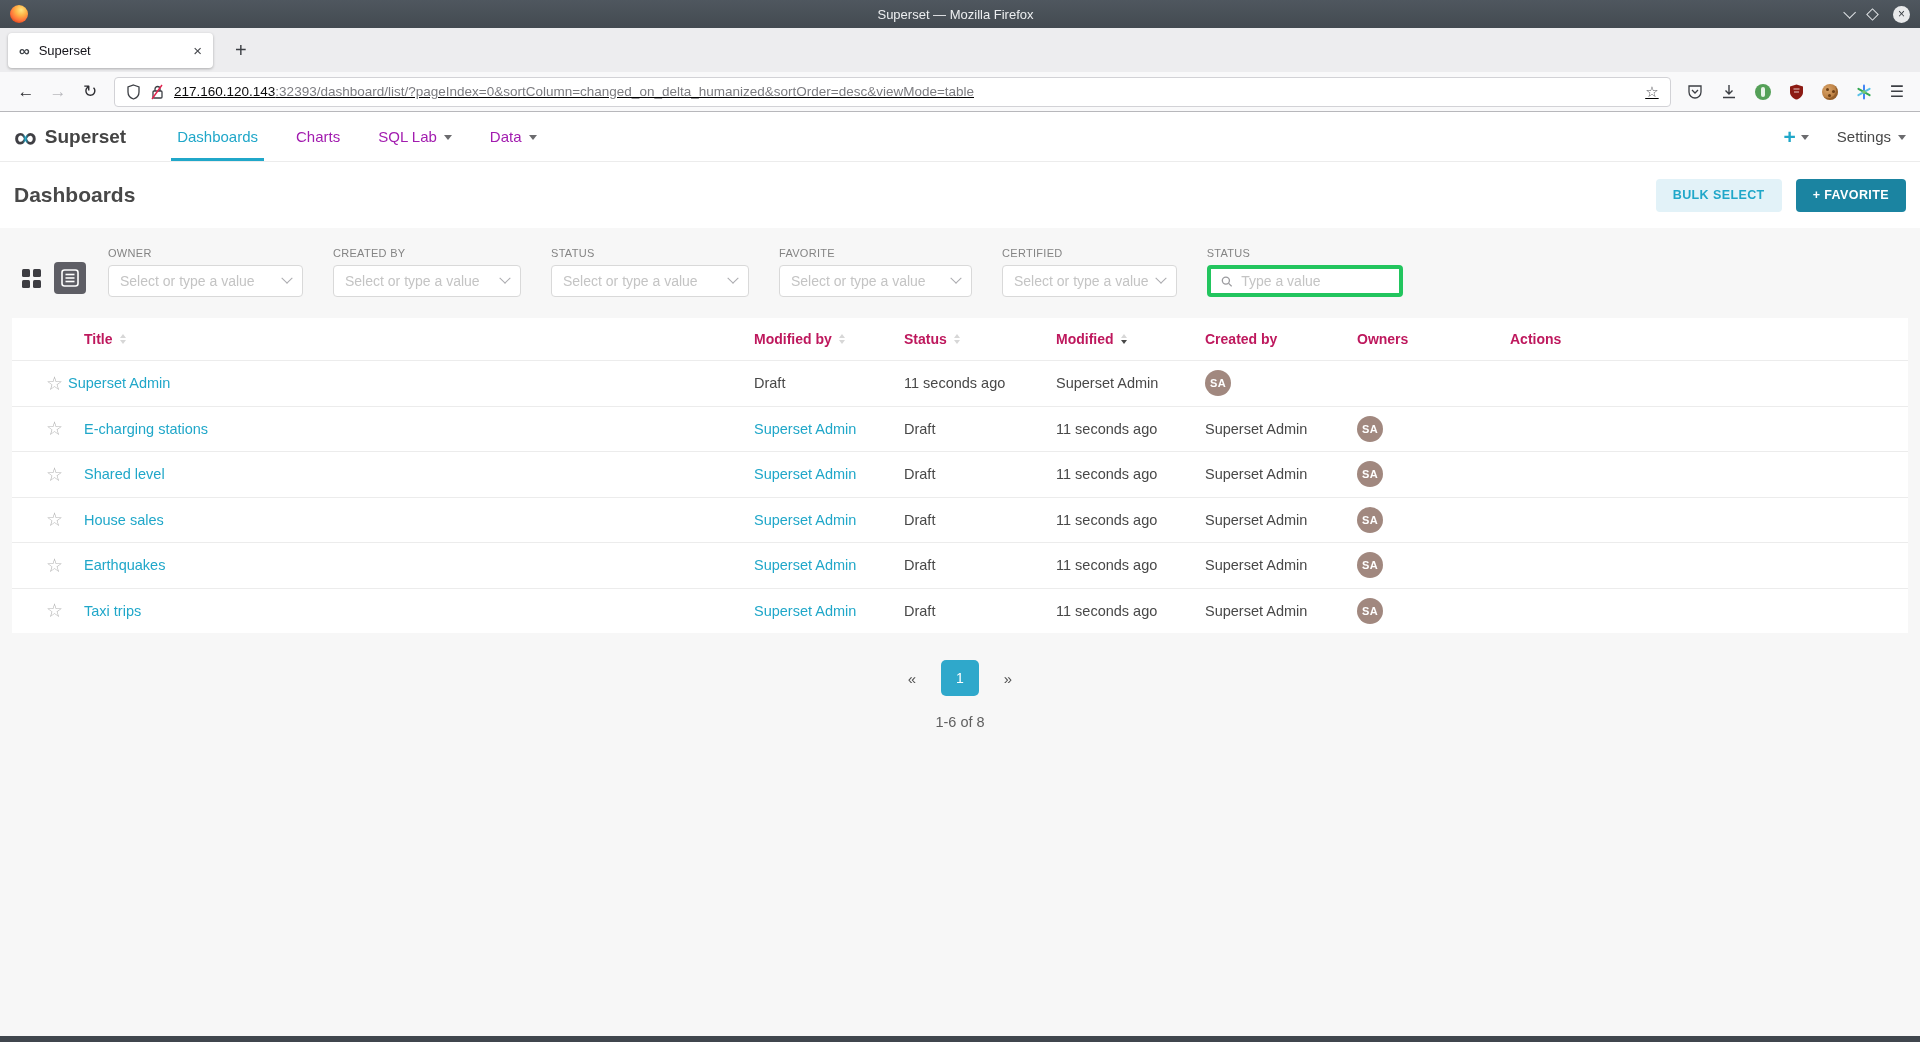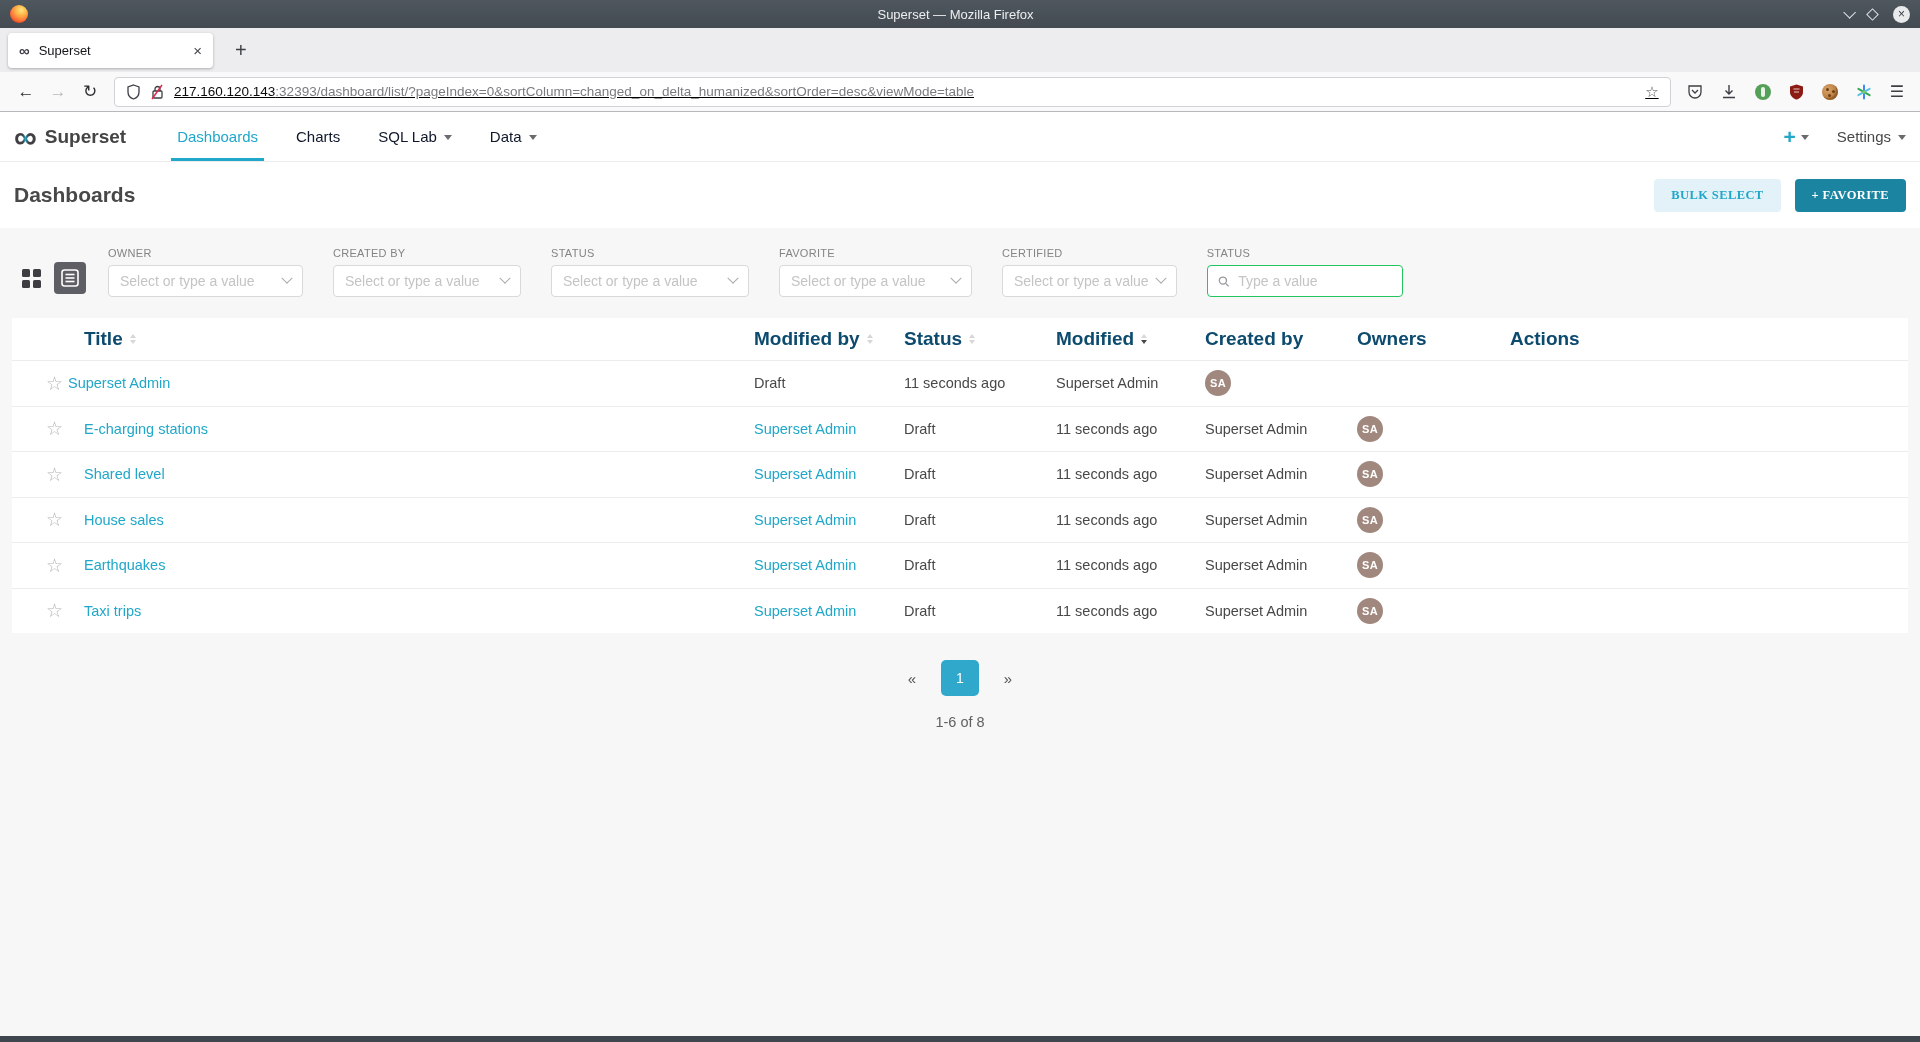--- a/index.html
+++ b/index.html
@@ -67,34 +67,34 @@
     background:#6e4015; box-shadow:6px 2px 0 #6e4015, 2px 6px 0 #6e4015; }
 
   
   .ss-navbar { height:50px; flex:0 0 50px; background:#fff; display:flex; align-items:stretch; padding:0 14px; border-bottom:1px solid #ececec; }
   .brand { display:flex; align-items:center; gap:8px; margin-right:32px; }
   .brand-logo { font-size:32px; font-weight:bold; line-height:1;
     background:linear-gradient(90deg,#3f3f44 38%,#20a7c9 50%,#3f3f44 62%);
     -webkit-background-clip:text; background-clip:text; color:transparent; }
   .brand-name { font-size:19px; font-weight:700; color:#444; }
   .nav-items { display:flex; align-items:stretch; }
-  .nav-item { display:flex; align-items:center; gap:7px; padding:0 19px; font-size:15px; color:#0f172a; position:relative; cursor:default; }
+  .nav-item { display:flex; align-items:center; gap:7px; padding:0 19px; font-size:15px; color:#a21caf; position:relative; cursor:default; }
   .nav-item.active { color:#20a7c9; }
   .nav-item.active::after { content:""; position:absolute; left:13px; right:13px; bottom:0; height:3px; background:#20a7c9; }
   .caret { width:0; height:0; border-left:4px solid transparent; border-right:4px solid transparent; border-top:5px solid #6b6b6e; margin-top:2px; }
   .nav-right { margin-left:auto; display:flex; align-items:center; gap:28px; }
   .plus-btn { display:flex; align-items:center; gap:5px; }
   .plus-glyph { color:#20a7c9; font-size:21px; font-weight:700; line-height:1; }
   .settings-btn { display:flex; align-items:center; gap:7px; font-size:15px; color:#484848; }
 
   
   .page-header { height:66px; flex:0 0 66px; background:#fff; display:flex; align-items:center; padding:0 14px; }
   .page-title { font-size:21px; font-weight:700; color:#484848; margin:0; }
   .header-actions { margin-left:auto; display:flex; gap:14px; }
-  .btn { height:33px; display:flex; align-items:center; justify-content:center; border-radius:4px; font-size:12.5px; font-weight:700; letter-spacing:.4px; padding:0 17px; border:none; font-family:Liberation Serif, serif; }
+  .btn { height:33px; display:flex; align-items:center; justify-content:center; border-radius:4px; font-size:12.5px; font-weight:700; letter-spacing:.4px; padding:0 17px; border:none; font-family:Liberation Sans, sans-serif; }
   .btn-bulk { background:#e2f2f8; color:#20a7c9; }
   .btn-new { background:#1b84a1; color:#fff; }
 
   
   .content { flex:1; padding:0 12px; display:flex; flex-direction:column; background:#f7f7f7; }
 
   .filter-bar { height:90px; flex:0 0 90px; display:flex; align-items:flex-end; padding:20px 0 21px; }
   .view-toggles { display:flex; align-items:center; gap:13px; margin:0 22px 3px 10px; }
   .grid-ico { width:19px; height:19px; display:grid; grid-template-columns:8px 8px; grid-template-rows:8px 8px; gap:3px; }
   .grid-ico i { background:#3d3d42; border-radius:1.5px; }
@@ -102,28 +102,28 @@
   .filter-group { display:flex; flex-direction:column; gap:6px; margin-right:30px; }
   .filter-label { font-size:11px; color:#848484; letter-spacing:.3px; }
   .filter-select { height:32px; background:#fff; border:1px solid #d9d9d9; border-radius:4px; display:flex; align-items:center; justify-content:space-between; padding:0 11px; font-size:14px; color:#c4c4c4; gap:8px; }
   .chev { width:8px; height:8px; border-right:1.4px solid #ababaf; border-bottom:1.4px solid #ababaf; transform:rotate(45deg) translate(-2px,-2px); }
   .filter-group:nth-of-type(1) .filter-select { width:190px; }
   .filter-group:nth-of-type(2) .filter-select { width:195px; }
   .filter-group:nth-of-type(3) .filter-select { width:188px; }
   .filter-group:nth-of-type(4) .filter-select { width:198px; }
   .filter-group:nth-of-type(5) .filter-select { width:193px; }
   .search-group { margin-right:0; }
-  .search-box { width:196px; height:32px; background:#fff; border:1px solid #22c55e; border-radius:4px; display:flex; align-items:center; padding:0 10px; gap:7px; }
+  .search-box { width:196px; height:32px; background:#fff; border:4px solid #22c55e; border-radius:4px; display:flex; align-items:center; padding:0 10px; gap:7px; }
   .search-box input { border:none; outline:none; width:100%; font-size:14px; font-family:"Liberation Sans", sans-serif; color:#484848; background:transparent; }
   .search-box input::placeholder { color:#c4c4c4; }
 
   
   .table-card { background:#fff; --cols:56px 686px 150px 152px 149px 152px 153px 1fr; }
   .thead { display:grid; grid-template-columns:var(--cols); height:42px; align-items:center; }
-  .th { display:flex; align-items:center; font-weight:700; font-size:19px; color:#0c4a6e; }
+  .th { display:flex; align-items:center; font-weight:700; font-size:14px; color:#be185d; }
   .th.col1 { padding-left:16px; }
   .sorters { display:inline-flex; flex-direction:column; gap:2px; margin-left:7px; }
   .s-up { width:0; height:0; border-left:3.5px solid transparent; border-right:3.5px solid transparent; border-bottom:4px solid #d7d7d7; }
   .s-down { width:0; height:0; border-left:3.5px solid transparent; border-right:3.5px solid transparent; border-top:4px solid #d7d7d7; }
   .s-down.active { border-top-color:#484848; }
   .tr { display:grid; grid-template-columns:var(--cols); height:45.5px; align-items:center; border-top:1px solid #ececec; font-size:14.5px; color:#484848; }
   .cell-star { margin-left:34px; font-size:19px; color:#b4b4b4; line-height:1; }
   .cell-title { padding-left:16px; }
   a.teal { color:#20a7c9; text-decoration:none; }
   .avatar { width:26px; height:26px; border-radius:50%; background:#a1887f; color:#fff; font-size:11px; font-weight:700; display:flex; align-items:center; justify-content:center; letter-spacing:.4px; }

